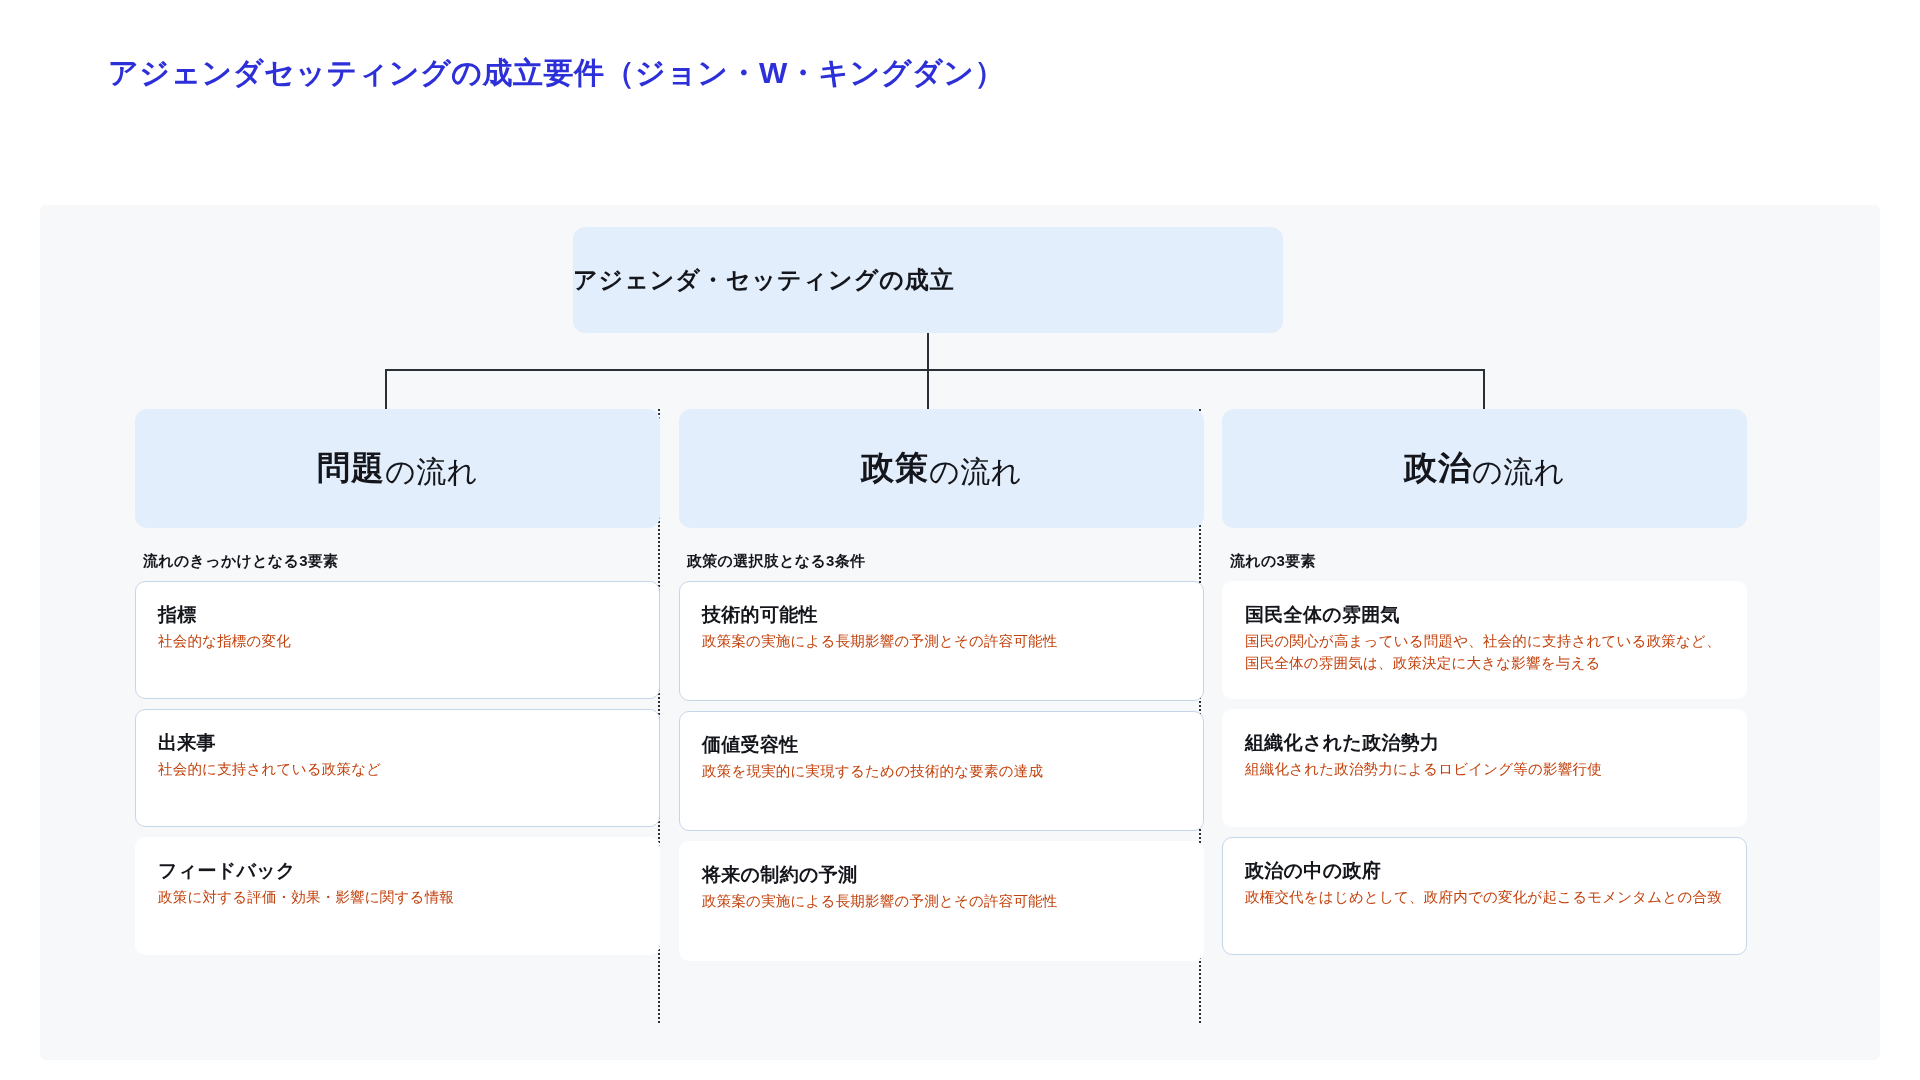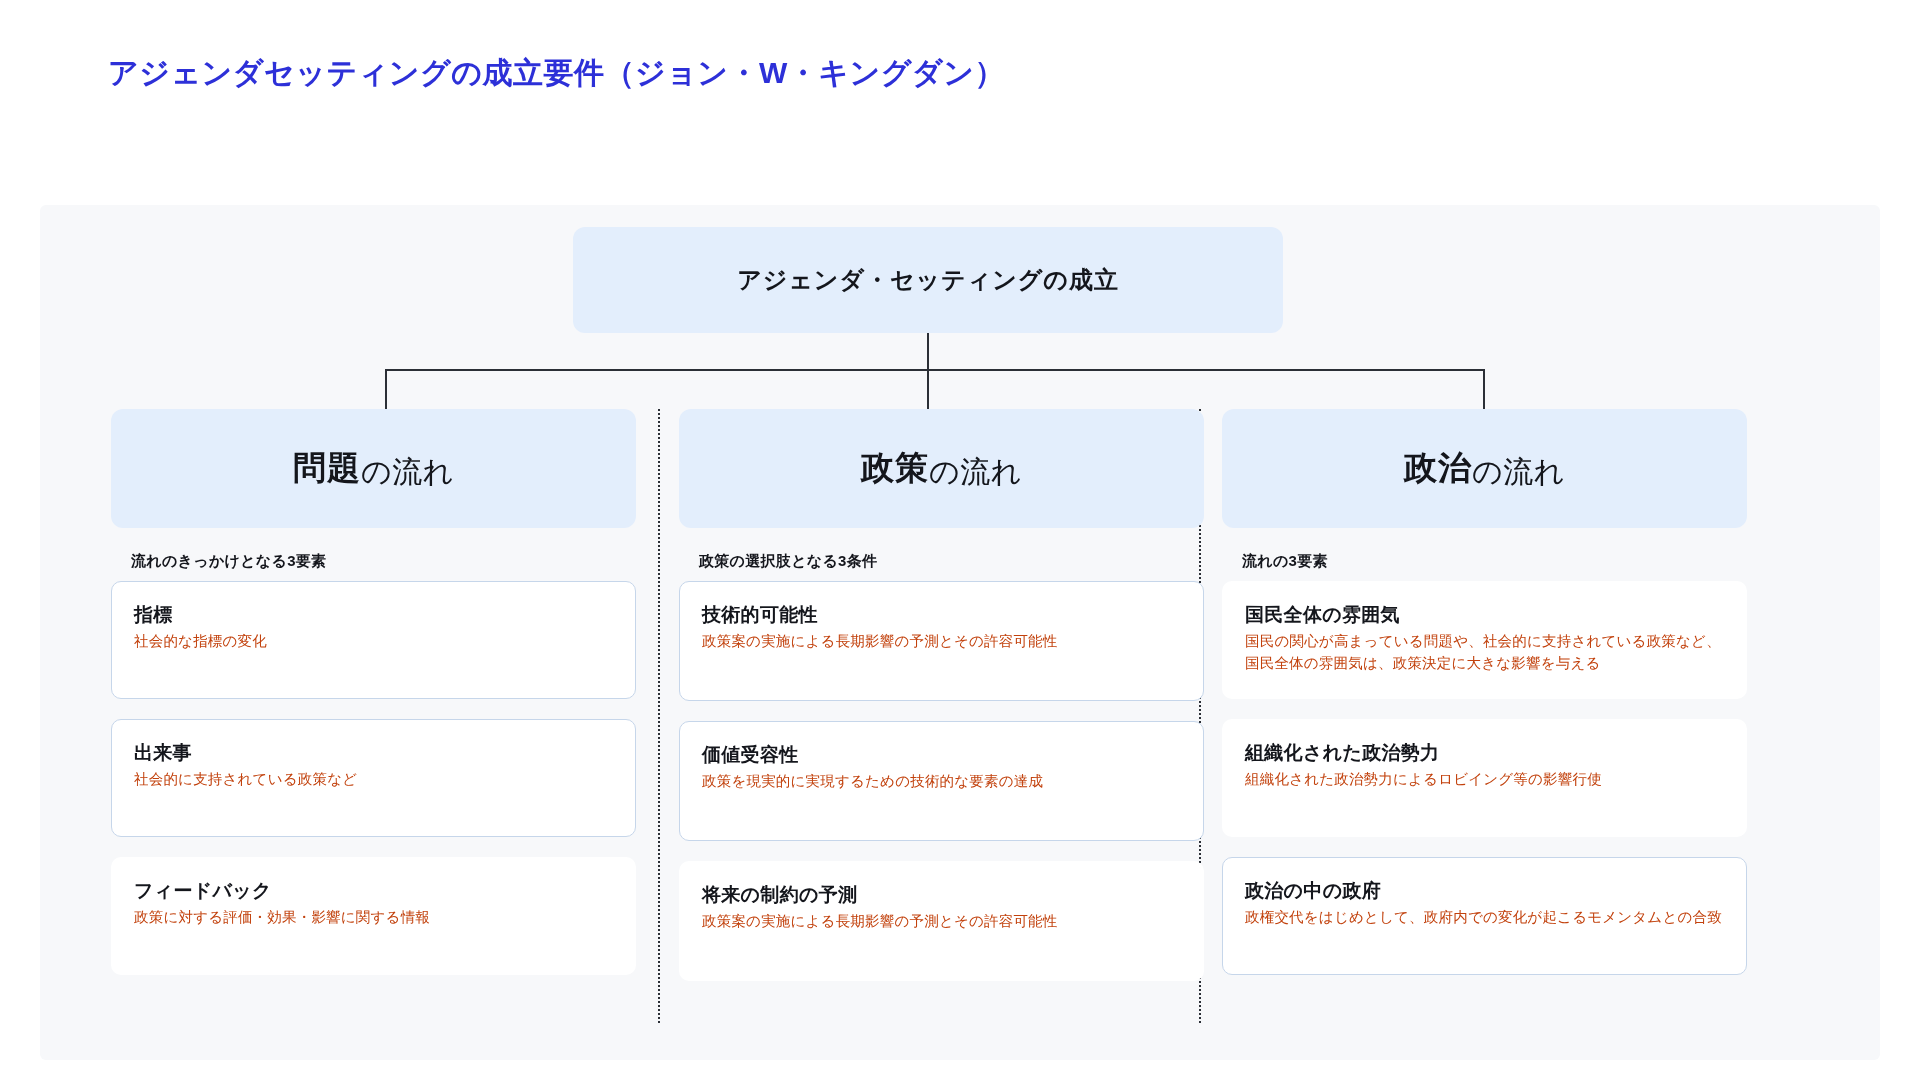--- a/index.html
+++ b/index.html
@@ -46,21 +46,21 @@
   #root-box {
     position: absolute;
     left: 573px;
     top: 227px;
     width: 710px;
     height: 106px;
     background: #e3eefc;
     border-radius: 12px;
     display: flex;
     align-items: center;
-    justify-content: center;
+    justify-content: flex-start;
   }
   #root-box .root-label {
     font-size: 24px;
     font-weight: bold;
     color: #14161c;
     letter-spacing: 1px;
   }
 
   
   .conn {
@@ -69,21 +69,21 @@
   }
   .conn-v { width: 2px; }
   .conn-h { height: 2px; }
 
   
   .column {
     position: absolute;
     top: 409px;
     width: 525px;
   }
-  #col-0 { left: 111px; }
+  #col-0 { left: 135px; }
   #col-1 { left: 679px; }
   #col-2 { left: 1222px; }
 
   .col-header {
     height: 119px;
     background: #e3eefc;
     border-radius: 12px;
     display: flex;
     align-items: center;
     justify-content: center;
@@ -101,33 +101,33 @@
     color: #14161c;
     letter-spacing: 0.5px;
     align-self: flex-end;
     padding-bottom: 35px;
   }
 
   .col-caption {
     font-size: 15px;
     font-weight: bold;
     color: #14161c;
-    margin: 0 0 10px 20px;
+    margin: 0 0 10px 8px;
     letter-spacing: 0.3px;
   }
 
   .cards { position: relative; }
 
   .card {
     position: relative;
     background: #ffffff;
     border: 1px solid #c6d6ea;
     border-radius: 10px;
     padding: 20px 22px 22px 22px;
-    margin-bottom: 20px;
+    margin-bottom: 10px;
     min-height: 118px;
   }
   .card.plain {
     border-color: transparent;
     box-shadow: none;
   }
   .card-title {
     font-size: 19px;
     font-weight: bold;
     color: #14161c;

